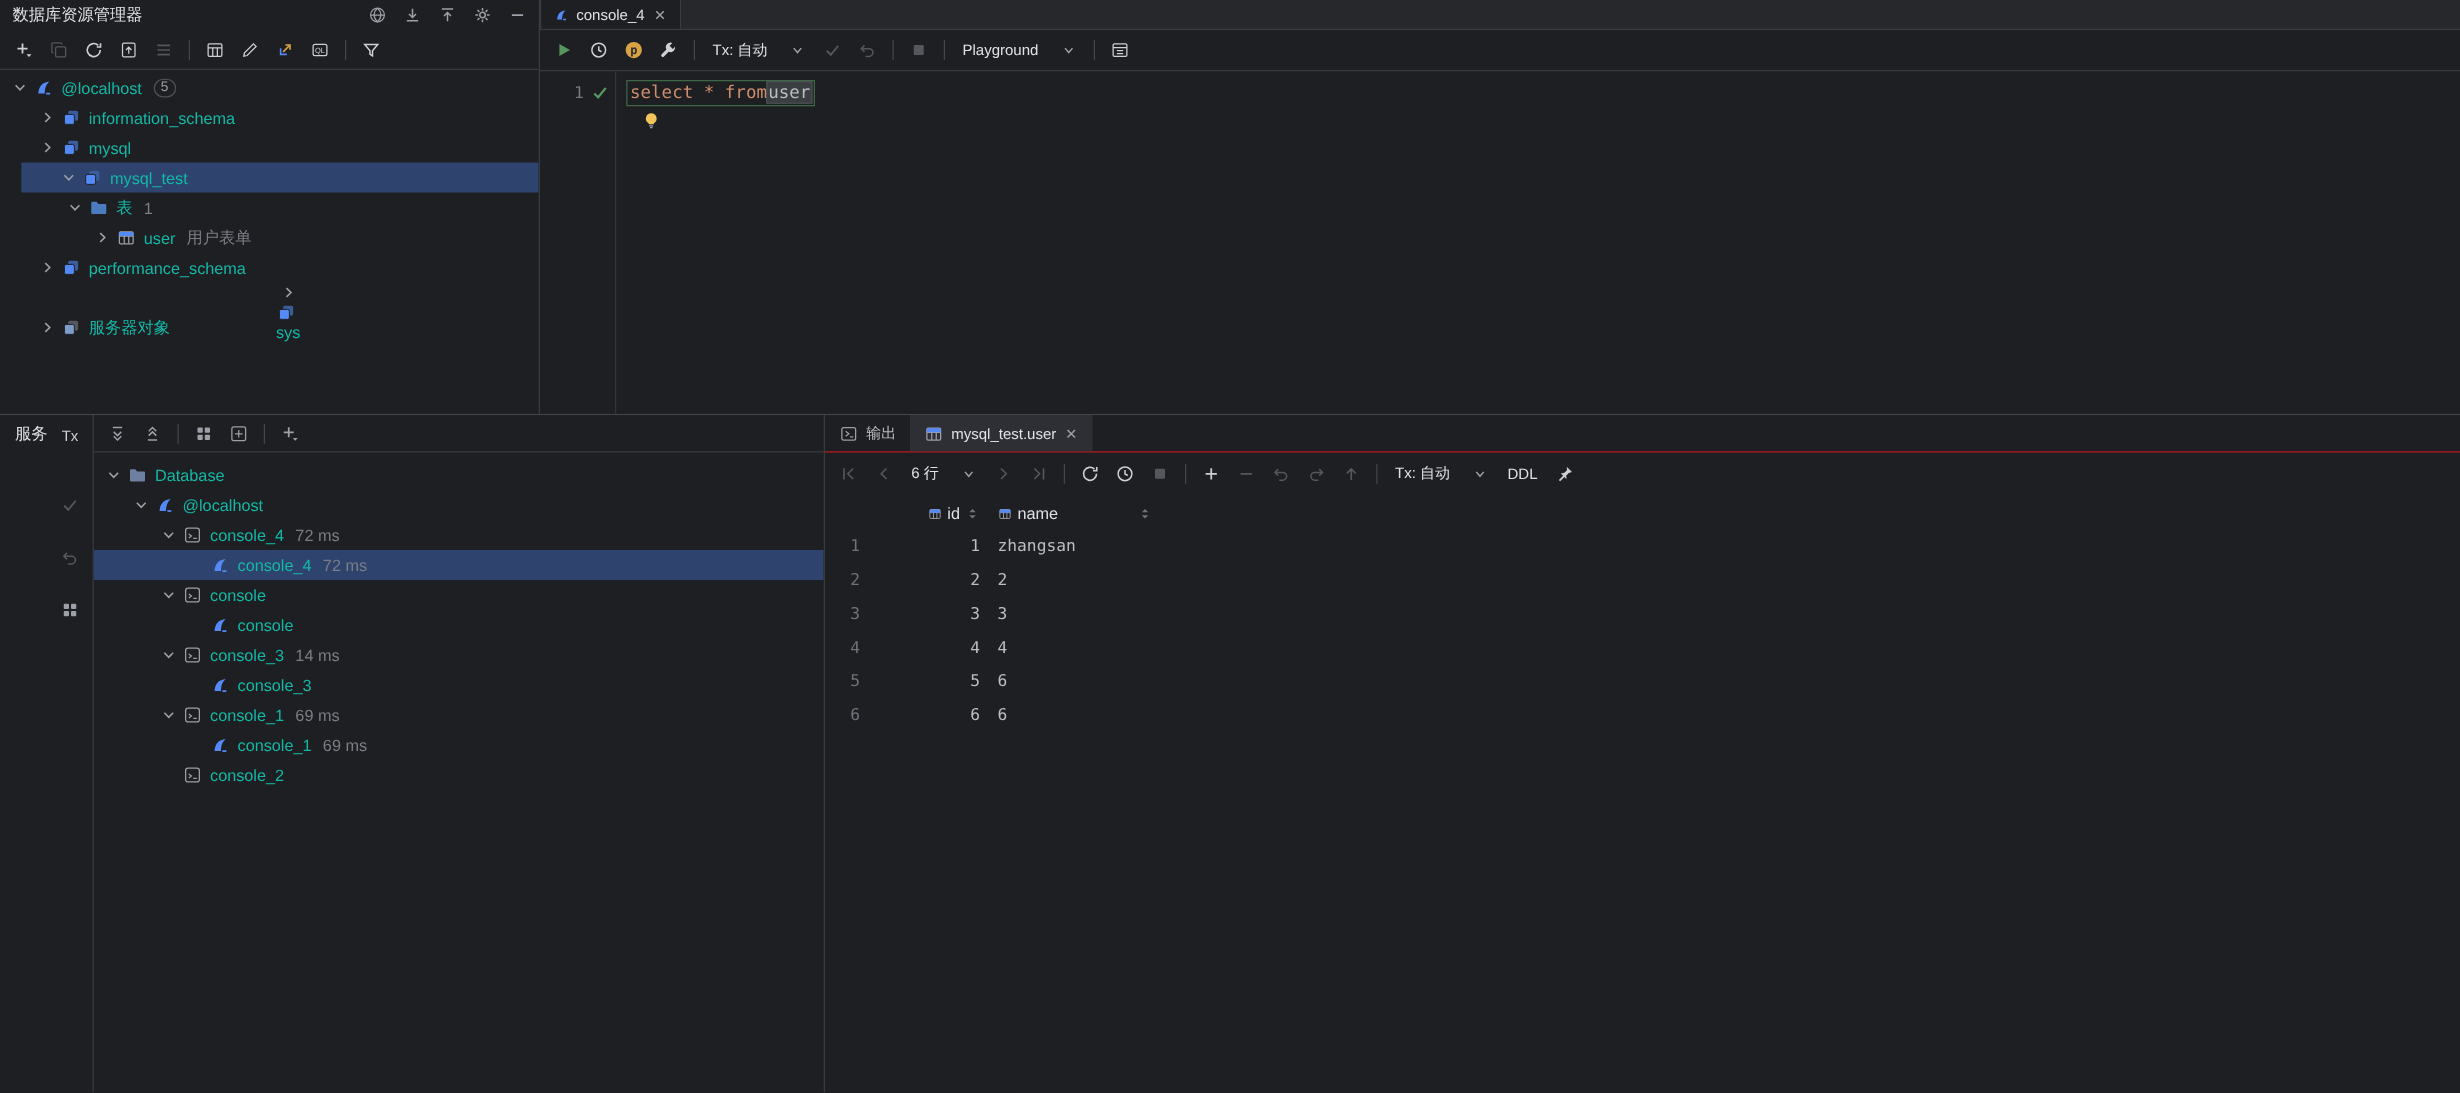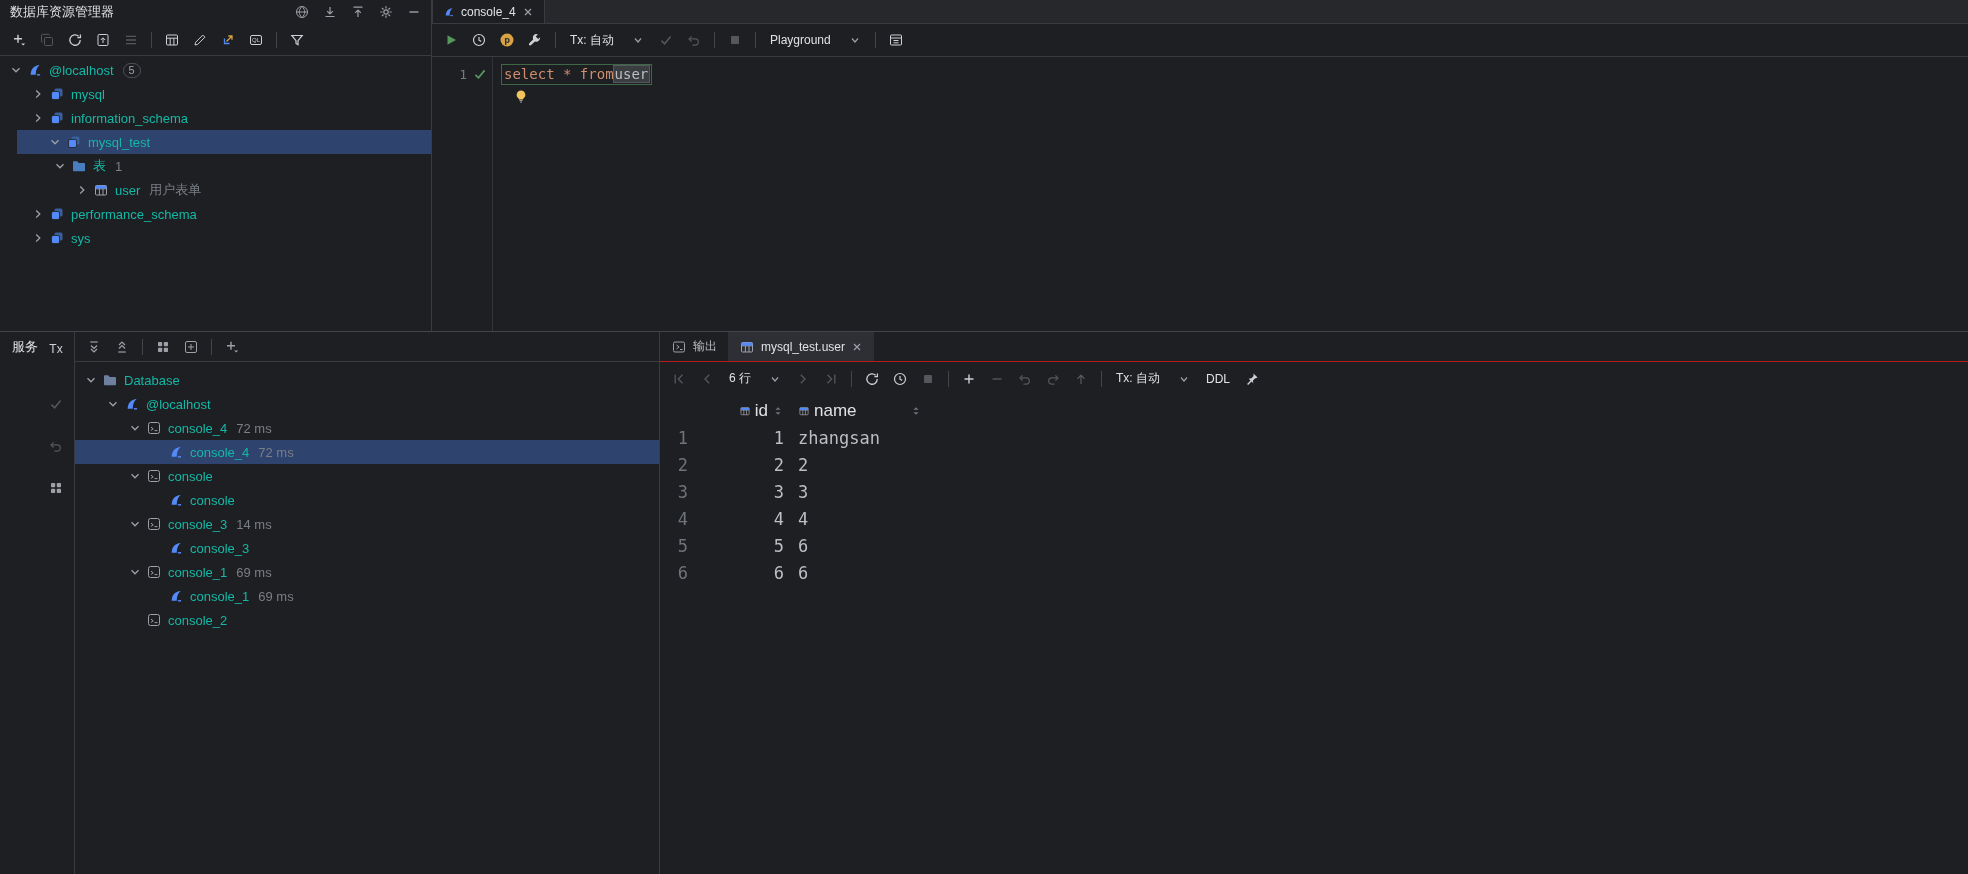--- a/index.html
+++ b/index.html
@@ -61,21 +61,21 @@
   .strip-sm{height:16px}
   .services-left{width:585px;min-width:585px;display:flex;flex-direction:column;border-right:1px solid #393b40}
   .services-toolbar{height:30px;min-height:30px;border-bottom:1px solid #393b40}
   .services-tree{flex:1;padding-top:6px;overflow:hidden}
   
   .result{flex:1;display:flex;flex-direction:column;min-width:0}
   .result-tabs{height:30px;min-height:30px;display:flex;align-items:stretch;border-bottom:1px solid #b91c1c}
   .rtab{display:flex;align-items:center;gap:6px;padding:0 11px;color:#bcbec4;font-size:12px}
   .rtab.active{background:#2d2f34;color:#dfe1e5}
   .result-toolbar{height:33px;min-height:33px}
-  .grid{flex:1;font-family:"DejaVu Sans Mono",monospace;font-size:17px;color:#bcbec4;padding-top:2px}
+  .grid{flex:1;font-family:"DejaVu Sans Mono",monospace;font-size:13px;color:#bcbec4;padding-top:2px}
   .grid-header{display:flex;height:27px;align-items:center;color:#dfe1e5;font-family:"Liberation Sans",sans-serif}
   .grid-row{display:flex;height:27px;align-items:center}
   .gc-num{width:40px;min-width:40px;text-align:right;padding-right:12px;color:#6f737a}
   .gc-id{width:90px;min-width:90px;display:flex;align-items:center;justify-content:flex-end;padding-right:6px;gap:4px}
   .gc-name{width:132px;min-width:132px;display:flex;align-items:center;padding-left:8px;gap:4px}
   .head-spacer{flex:1}
 </style>
 </head>
 <body>
 
@@ -224,33 +224,33 @@
           <div class="tree-row" style="padding-left: 30px;">
             <span class="chev">
               <svg viewBox="0 0 16 16">
                 <path d="M6.2 4.5 9.8 8l-3.6 3.5" fill="none" stroke="currentColor" stroke-width="1.3"></path>
               </svg>
             </span>
             <span class="tree-icon"><svg viewBox="0 0 16 16">
                 <rect x="5.5" y="2.5" width="8" height="8" rx="1.5" fill="#3a5d9b"></rect>
                 <rect x="2.5" y="5.5" width="8" height="8" rx="1.5" fill="#548af7" stroke="#1e1f22" stroke-width="0.8"></rect>
               </svg></span>
-            <span class="tree-label">mysql</span>
+            <span class="tree-label">information_schema</span>
           </div>
           <div class="tree-row" style="padding-left: 30px;">
             <span class="chev">
               <svg viewBox="0 0 16 16">
                 <path d="M6.2 4.5 9.8 8l-3.6 3.5" fill="none" stroke="currentColor" stroke-width="1.3"></path>
               </svg>
             </span>
             <span class="tree-icon"><svg viewBox="0 0 16 16">
                 <rect x="5.5" y="2.5" width="8" height="8" rx="1.5" fill="#3a5d9b"></rect>
                 <rect x="2.5" y="5.5" width="8" height="8" rx="1.5" fill="#548af7" stroke="#1e1f22" stroke-width="0.8"></rect>
               </svg></span>
-            <span class="tree-label">information_schema</span>
+            <span class="tree-label">mysql</span>
           </div>
           <div class="tree-row selected" style="padding-left: 30px; margin-left: 17px;">
             <span class="chev">
               <svg viewBox="0 0 16 16">
                 <path d="M4.5 6.2 8 9.8l3.5-3.6" fill="none" stroke="currentColor" stroke-width="1.3"></path>
               </svg>
             </span>
             <span class="tree-icon"><svg viewBox="0 0 16 16">
                 <rect x="5.5" y="2.5" width="8" height="8" rx="1.5" fill="#3a5d9b"></rect>
                 <rect x="2.5" y="5.5" width="8" height="8" rx="1.5" fill="#548af7" stroke="#1e1f22" stroke-width="0.8"></rect>
@@ -288,31 +288,43 @@
               <svg viewBox="0 0 16 16">
                 <path d="M6.2 4.5 9.8 8l-3.6 3.5" fill="none" stroke="currentColor" stroke-width="1.3"></path>
               </svg>
             </span>
             <span class="tree-icon"><svg viewBox="0 0 16 16">
                 <rect x="5.5" y="2.5" width="8" height="8" rx="1.5" fill="#3a5d9b"></rect>
                 <rect x="2.5" y="5.5" width="8" height="8" rx="1.5" fill="#548af7" stroke="#1e1f22" stroke-width="0.8"></rect>
               </svg></span>
             <span class="tree-label">performance_schema</span>
           </div>
-          <div class="tree-row" style="padding-left: 30px;">
+          <div class="tree-row" style="padding-left: 30px; flex-direction: column;">
             <span class="chev">
               <svg viewBox="0 0 16 16">
                 <path d="M6.2 4.5 9.8 8l-3.6 3.5" fill="none" stroke="currentColor" stroke-width="1.3"></path>
               </svg>
             </span>
             <span class="tree-icon"><svg viewBox="0 0 16 16">
                 <rect x="5.5" y="2.5" width="8" height="8" rx="1.5" fill="#3a5d9b"></rect>
                 <rect x="2.5" y="5.5" width="8" height="8" rx="1.5" fill="#548af7" stroke="#1e1f22" stroke-width="0.8"></rect>
               </svg></span>
             <span class="tree-label">sys</span>
+          </div>
+          <div class="tree-row" style="padding-left: 30px;">
+            <span class="chev">
+              <svg viewBox="0 0 16 16">
+                <path d="M6.2 4.5 9.8 8l-3.6 3.5" fill="none" stroke="currentColor" stroke-width="1.3"></path>
+              </svg>
+            </span>
+            <span class="tree-icon"><svg viewBox="0 0 16 16">
+                <rect x="5.5" y="2.5" width="8" height="8" rx="1.5" fill="#55585e"></rect>
+                <rect x="2.5" y="5.5" width="8" height="8" rx="1.5" fill="#7d9cc9" stroke="#1e1f22" stroke-width="0.8"></rect>
+              </svg></span>
+            <span class="tree-label">服务器对象</span>
           </div>
         </div>
     </div>
 
     <div class="editor-panel">
       <div class="tab-bar">
         <div class="tab">
           <span class="icon12 icon">
               <svg viewBox="0 0 16 16">
                 <path d="M3.6 12.8C4.2 6.4 7 3.8 12.6 3.1 9.7 5.6 8.8 8.7 8.8 12.8Z" fill="#548af7"></path>

